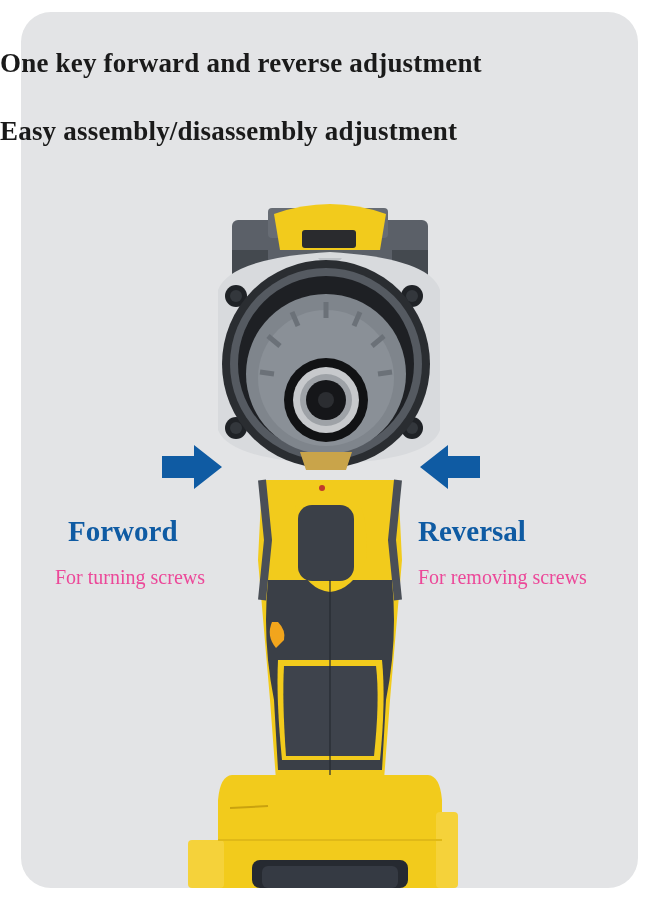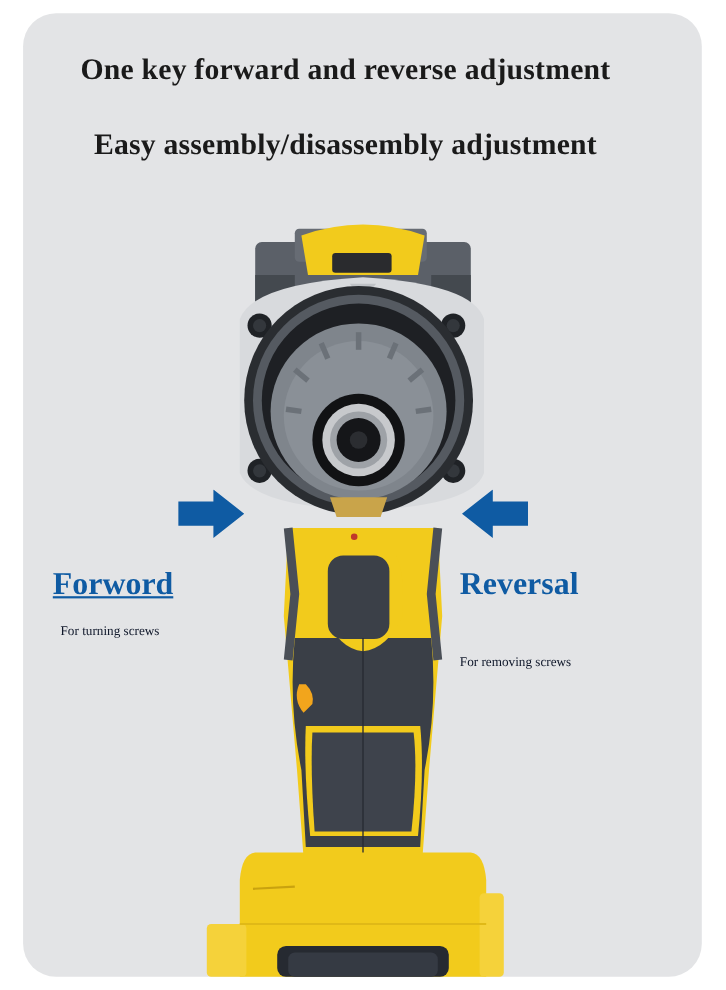--- a/index.html
+++ b/index.html
@@ -1,22 +1,22 @@
 <!DOCTYPE html>
 <html><head>
 <meta charset="utf-8">
 <style>
   html, body { margin:0; padding:0; }
   body { width:660px; height:900px; background:#ffffff; position:relative; overflow:hidden; font-family:"DejaVu Serif", serif; }
   .card { position:absolute; left:21px; top:12px; width:617px; height:876px; background:#e3e4e6; border-radius:30px; overflow:hidden; }
-  .headline { position:absolute; left:0; width:628px; text-align:center; color:#1a1a1a; font-family:"Liberation Serif", serif; font-weight:bold; font-size:27px; letter-spacing:0.2px; }
+  .headline { position:absolute; left:0; width:628px; text-align:left; color:#1a1a1a; font-family:"Liberation Serif", serif; font-weight:bold; font-size:27px; letter-spacing:0.2px; }
   .h1 { top:48px; }
   .h2 { top:116px; }
   .feat-title { position:absolute; font-family:"Liberation Serif", serif; font-weight:bold; font-size:29px; color:#0f5ba3; }
-  .feat-desc { position:absolute; font-family:"Liberation Serif", serif; font-size:12px; color:#0f172a; }
+  .feat-desc { position:absolute; font-family:"Liberation Serif", serif; font-size:20px; color:#ec4899; }
   .arrow { position:absolute; }
   .drill { position:absolute; left:0; top:0; }
 </style>
 </head>
 <body>
 
 <div class="card"></div>
 
 <div class="headline h1">One key forward and reverse adjustment</div>
 <div class="headline h2">Easy assembly/disassembly adjustment</div>
@@ -94,17 +94,17 @@
 </svg>
 
 <svg class="arrow" style="left:162px; top:445px;" width="62" height="44" viewBox="0 0 62 44">
   <path d="M0 11 L32 11 L32 0 L60 22 L32 44 L32 33 L0 33 Z" fill="#0f5ba3"></path>
 </svg>
 
 <svg class="arrow" style="left:418px; top:445px;" width="62" height="44" viewBox="0 0 62 44">
   <path d="M62 11 L30 11 L30 0 L2 22 L30 44 L30 33 L62 33 Z" fill="#0f5ba3"></path>
 </svg>
 
-<div class="feat-title" style="left:48px; top:515px;text-decoration:underline;">Forword</div>
+<div class="feat-title" style="left:68px; top:515px;">Forword</div>
 <div class="feat-desc" style="left:55px; top:566px;">For turning screws</div>
 
 <div class="feat-title" style="left:418px; top:515px;text-align:right;">Reversal</div>
-<div class="feat-desc" style="left:418px; top:566px;margin-top:28px;">For removing screws</div>
+<div class="feat-desc" style="left:418px; top:566px;">For removing screws</div>
 
 </body></html>

